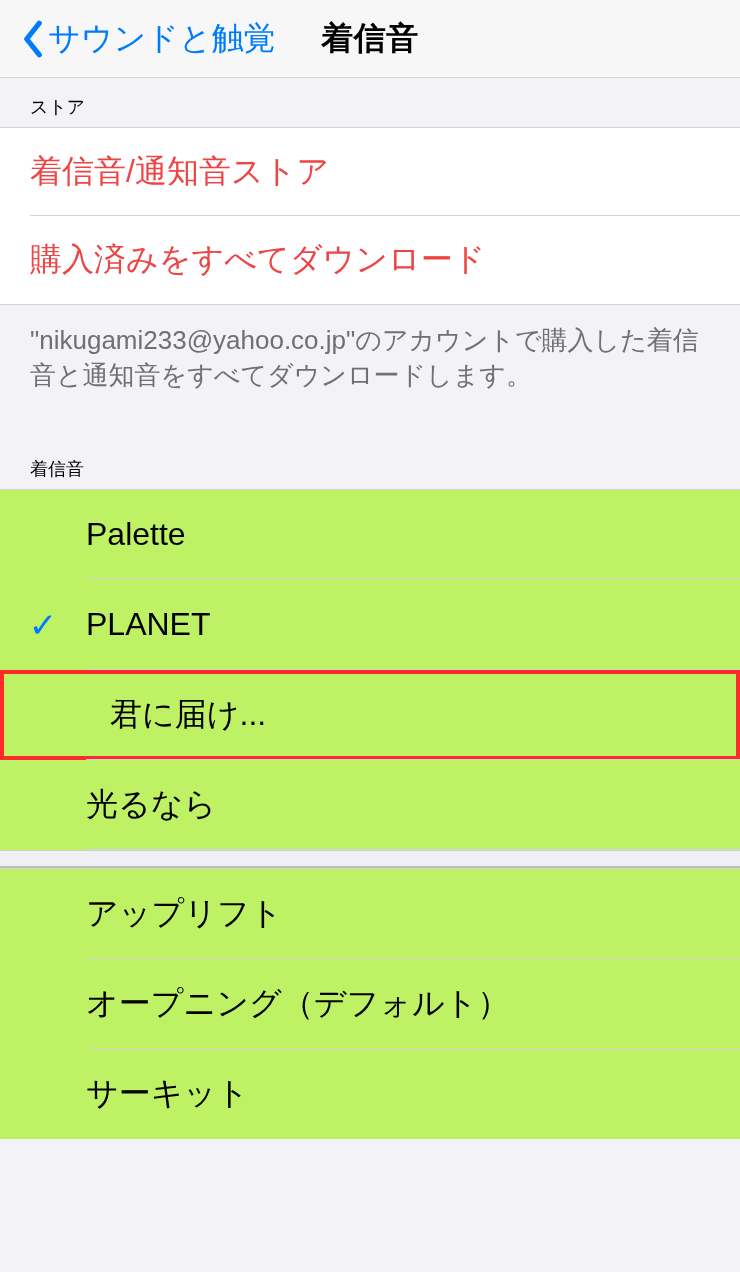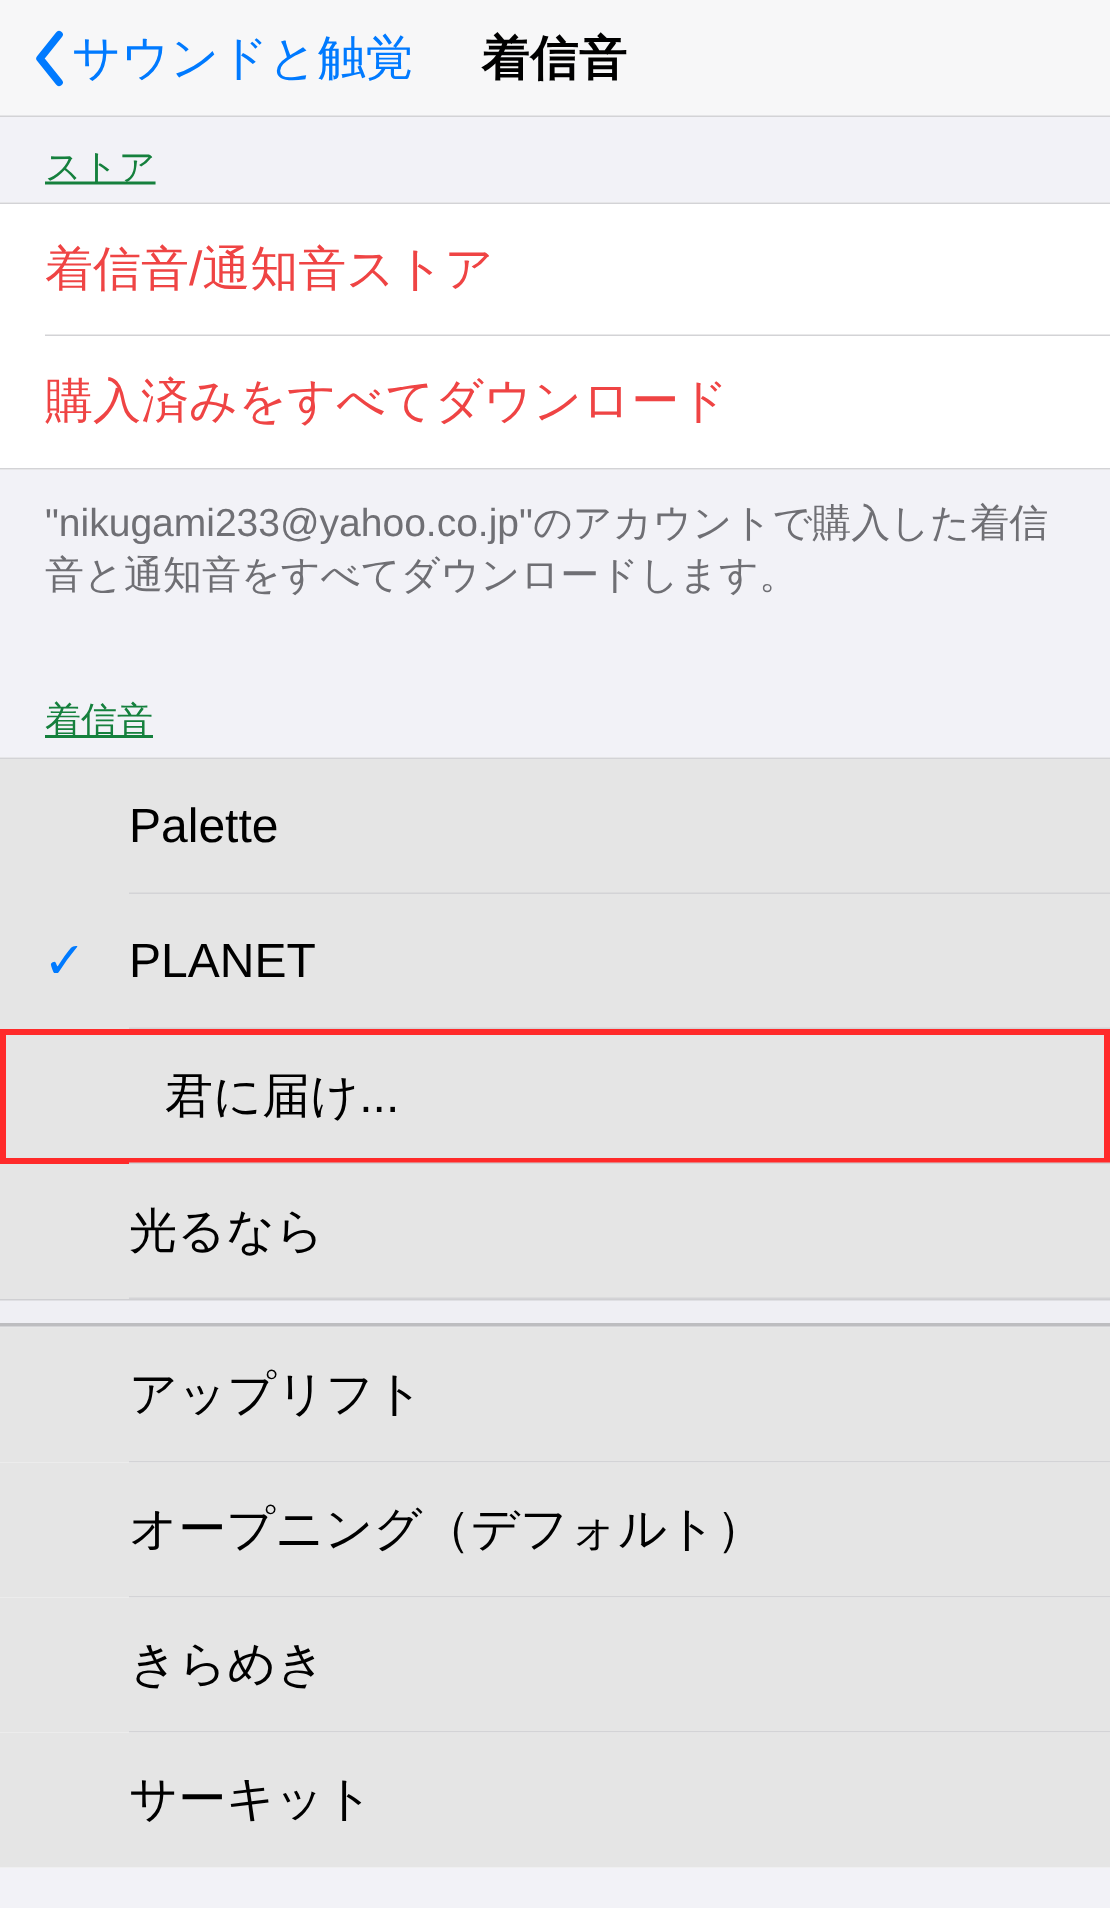--- a/index.html
+++ b/index.html
@@ -33,24 +33,23 @@
     .back svg { width: 26px; height: 38px; }
     .title {
       margin: 0 auto;
       font-size: 32px;
       font-weight: 600;
       letter-spacing: 0.5px;
     }
     
     .group-header {
       padding: 22px 30px 8px;
-      color: #15803d;
-      font-size: 24px;
+      color: #000000;
+      font-size: 18px;
       line-height: 1.3;
-      text-decoration: underline;
     }
     .group-header.small { padding-top: 18px; }
     
     .group {
       background: #fff;
       border-top: 1px solid #d3d3d6;
       border-bottom: 1px solid #d3d3d6;
     }
     .row {
       min-height: 88px;
@@ -68,21 +67,21 @@
       height: 1px;
       background: #d3d3d6;
     }
     .row.link { color: #ef4444; }
     .row .label { flex: 1; white-space: nowrap; overflow: hidden; text-overflow: ellipsis; }
     
     .rt-row {
       min-height: 90px;
       display: flex;
       align-items: center;
-      background: #e5e5e5;
+      background: #bef264;
       position: relative;
       font-size: 32px;
     }
     .rt-row .check {
       width: 86px;
       text-align: center;
       color: #007aff;
       font-size: 34px;
     }
     .rt-row .label { flex: 1; padding-right: 24px; white-space: nowrap; overflow: hidden; text-overflow: ellipsis; }
@@ -166,20 +165,15 @@
     <span class="label">アップリフト</span>
     <span class="sep"></span>
   </div>
   <div class="rt-row">
     <span class="check"></span>
     <span class="label">オープニング（デフォルト）</span>
     <span class="sep"></span>
   </div>
   <div class="rt-row">
     <span class="check"></span>
-    <span class="label">きらめき</span>
-    <span class="sep"></span>
-  </div>
-  <div class="rt-row">
-    <span class="check"></span>
     <span class="label">サーキット</span>
   </div>
 </div>
 
 </body></html>

